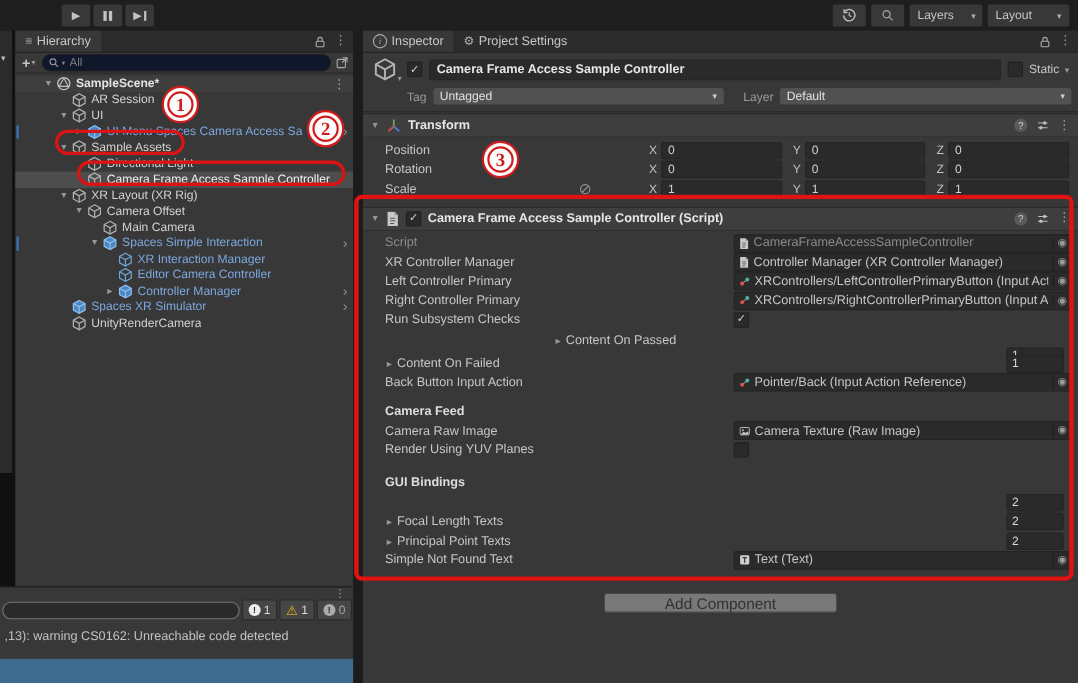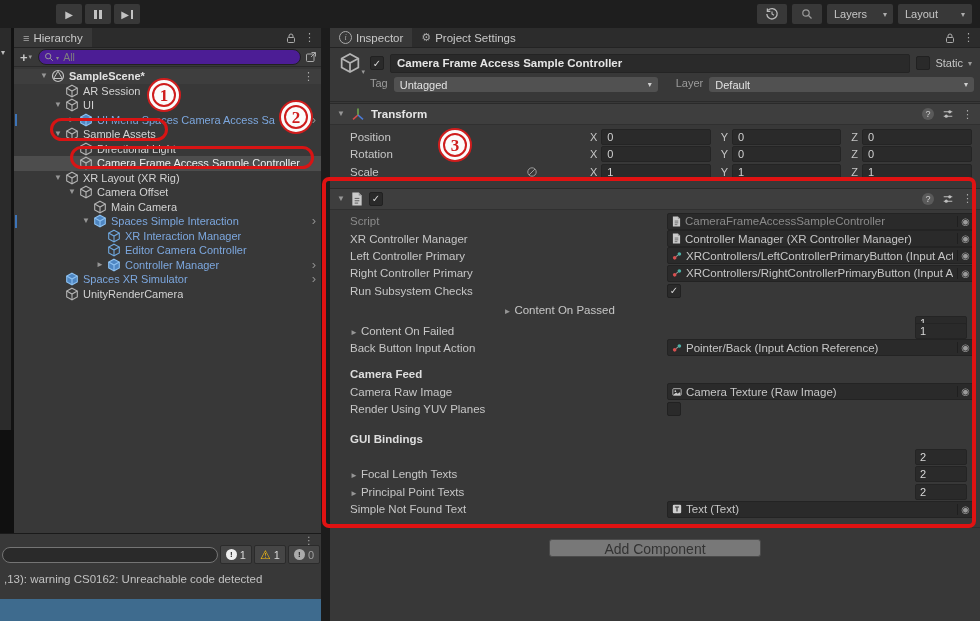--- a/index.html
+++ b/index.html
@@ -36,21 +36,21 @@
   .htab-ic{color:#ABABAB;font-size:11px;}
   .info-ic{width:11px;height:11px;border-radius:50%;border:1px solid #ABABAB;color:#ABABAB;font-size:8px;font-style:italic;display:flex;align-items:center;justify-content:center;font-family:"Liberation Serif",serif;}
   .gear-ic{color:#ABABAB;font-size:11px;}
 
   
   .hierarchy{position:absolute;left:14px;top:28px;width:307px;height:505px;background:#383838;}
   .htoolbar{height:18px;background:#383838;border-bottom:1px solid #2A2A2A;display:flex;align-items:center;padding:0 4px;gap:4px;}
   .plusbtn{display:flex;align-items:center;gap:1px;color:#C8C8C8;cursor:pointer;padding:0 2px;}
   .plusbtn .plus{font-size:13px;font-weight:bold;line-height:1;}
   .plusbtn .dd{font-size:7px;color:#9A9A9A;}
-  .hsearch{flex:1;height:14px;background:#4c1d95;border:1px solid #212121;border-radius:8px;display:flex;align-items:center;padding:0 5px;gap:2px;}
+  .hsearch{flex:1;height:14px;background:#0f172a;border:1px solid #212121;border-radius:8px;display:flex;align-items:center;padding:0 5px;gap:2px;}
   .hsearch input{flex:1;background:transparent;border:none;outline:none;color:#CFCFCF;font-size:10.5px;min-width:0;}
   .hsearch input::placeholder{color:#7E7E7E;}
   .dd.small{font-size:6px;color:#8A8A8A;}
   .htree{padding-top:2px;}
   .h-row{position:relative;height:14.5px;display:flex;align-items:center;padding-left:26px;cursor:pointer;}
   .h-row.scene{background:#3E3E3E;}
   .h-row.sel{background:#4D4D4D;}
   .ind{flex:none;display:inline-block;height:1px;}
   .arr{flex:none;width:11px;font-size:8px;color:#969696;line-height:1;}
   .hlbl{margin-left:4px;font-size:11px;color:#D2D2D2;white-space:nowrap;overflow:hidden;}
@@ -66,21 +66,21 @@
   
   .inspector{position:absolute;left:330px;top:28px;width:650px;height:593px;background:#383838;}
   .gohead{height:48px;background:#383838;border-bottom:1px solid #2A2A2A;padding:5px 6px 0 6px;}
   .gorow1{display:flex;align-items:center;gap:6px;height:20px;}
   .goicon{position:relative;width:28px;height:22px;flex:none;display:flex;align-items:center;justify-content:center;}
   .goicon .dd{position:absolute;right:-1px;bottom:-2px;font-size:7px;color:#9A9A9A;}
   .chkbox{width:12px;height:12px;background:#2A2A2A;border:1px solid #212121;border-radius:2px;flex:none;display:flex;align-items:center;justify-content:center;color:#D8D8D8;font-size:10px;cursor:pointer;}
   .namefield{flex:1;height:17px;background:#2A2A2A;border:1px solid #242424;border-radius:2px;display:flex;align-items:center;padding:0 6px;color:#E6E6E6;font-size:11.5px;font-weight:bold;}
   .static-wrap{display:flex;align-items:center;gap:5px;flex:none;padding-right:2px;color:#C6C6C6;}
   .static-wrap .dd{font-size:8px;color:#9A9A9A;}
-  .gorow2{display:flex;align-items:flex-start;gap:6px;height:18px;margin-top:4px;padding-left:34px;}
+  .gorow2{display:flex;align-items:flex-end;gap:6px;height:18px;margin-top:4px;padding-left:34px;}
   .ulabel{color:#9B9B9B;font-size:11px;flex:none;}
   .udd{background:#515151;border-radius:3px;height:15px;display:flex;align-items:center;padding:0 6px;font-size:11px;color:#E2E2E2;cursor:pointer;}
   .udd .dd{margin-left:auto;font-size:8px;color:#CFCFCF;}
   .udd.tag{width:252px;}
   .udd.layer{flex:1;}
 
   .comp-head{height:20px;background:#3E3E3E;border-top:1px solid #2A2A2A;border-bottom:1px solid #303030;display:flex;align-items:center;padding:0 7px;gap:6px;margin-top:1px;}
   .comp-head .arr{width:auto;}
   .comp-title{font-weight:bold;font-size:11.5px;color:#E6E6E6;white-space:nowrap;}
   .comp-icons{margin-left:auto;display:flex;align-items:center;gap:8px;}
@@ -557,20 +557,21 @@
     </div>
 
     <div class="comp-head">
       <span class="arr">▼</span>
       <svg class="pageic" viewBox="0 0 10 12">
           <use href="#page"></use>
         </svg>
       <span class="chkbox">
           <span>✓</span>
         </span>
+      <span class="comp-title">Camera Frame Access Sample Controller (Script)</span>
       <div class="comp-icons">
         <span class="help-ic">?</span>
         <svg class="ic12">
             <use href="#presets"></use>
           </svg>
         <span class="keb">⋮</span>
       </div>
     </div>
 
     <div class="s-rows">

